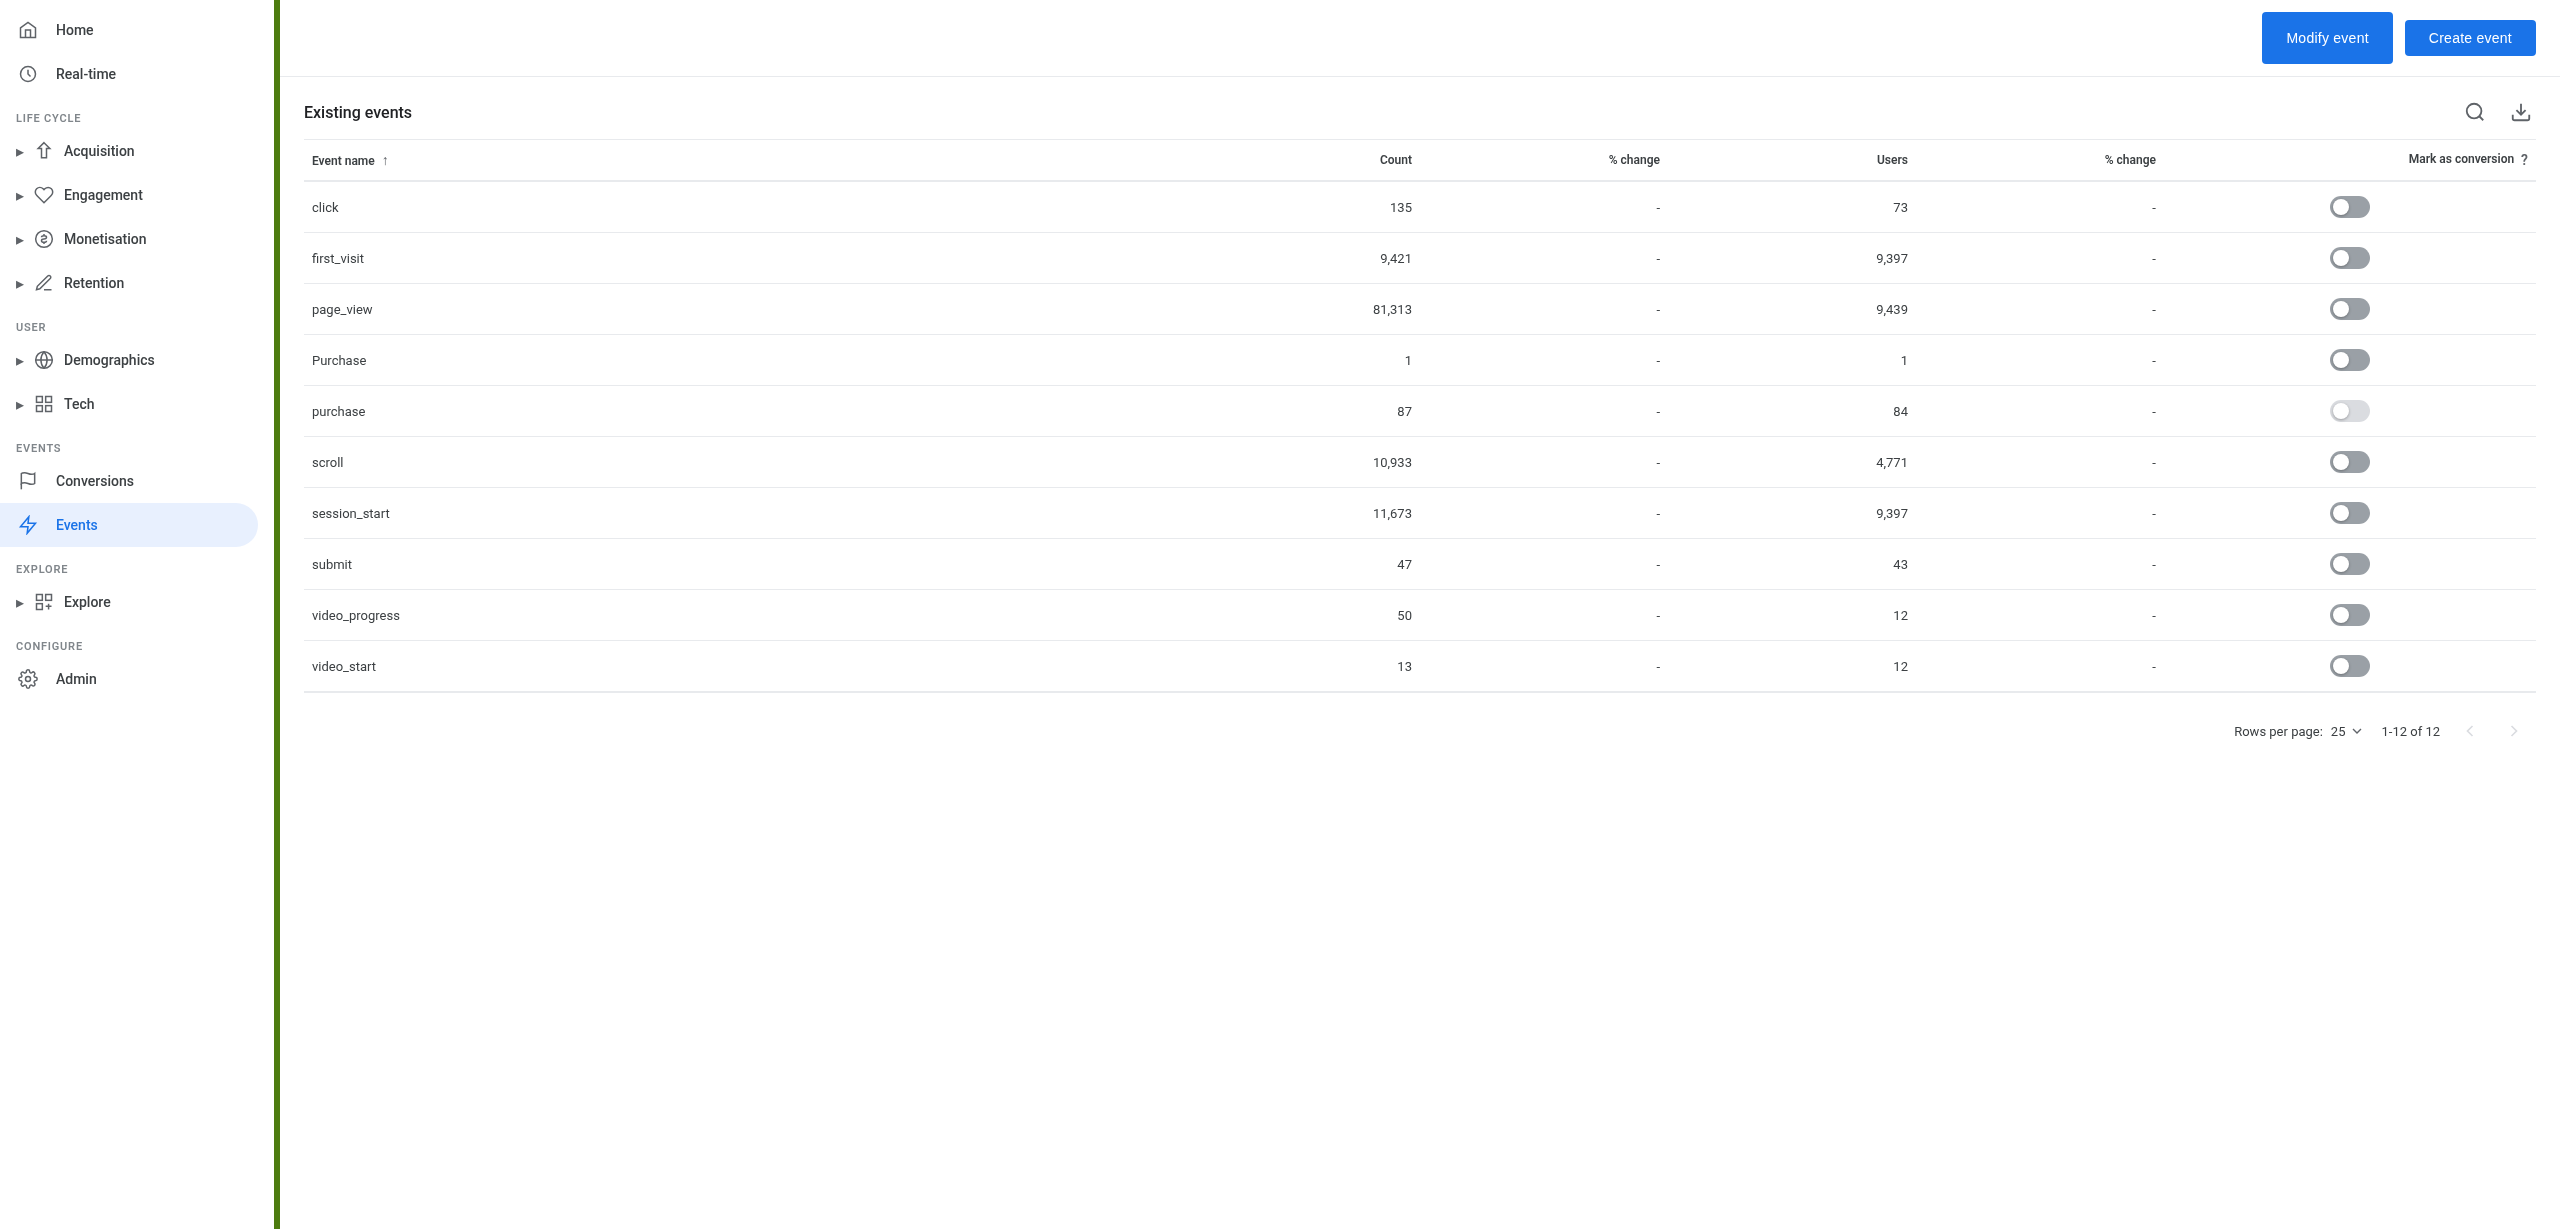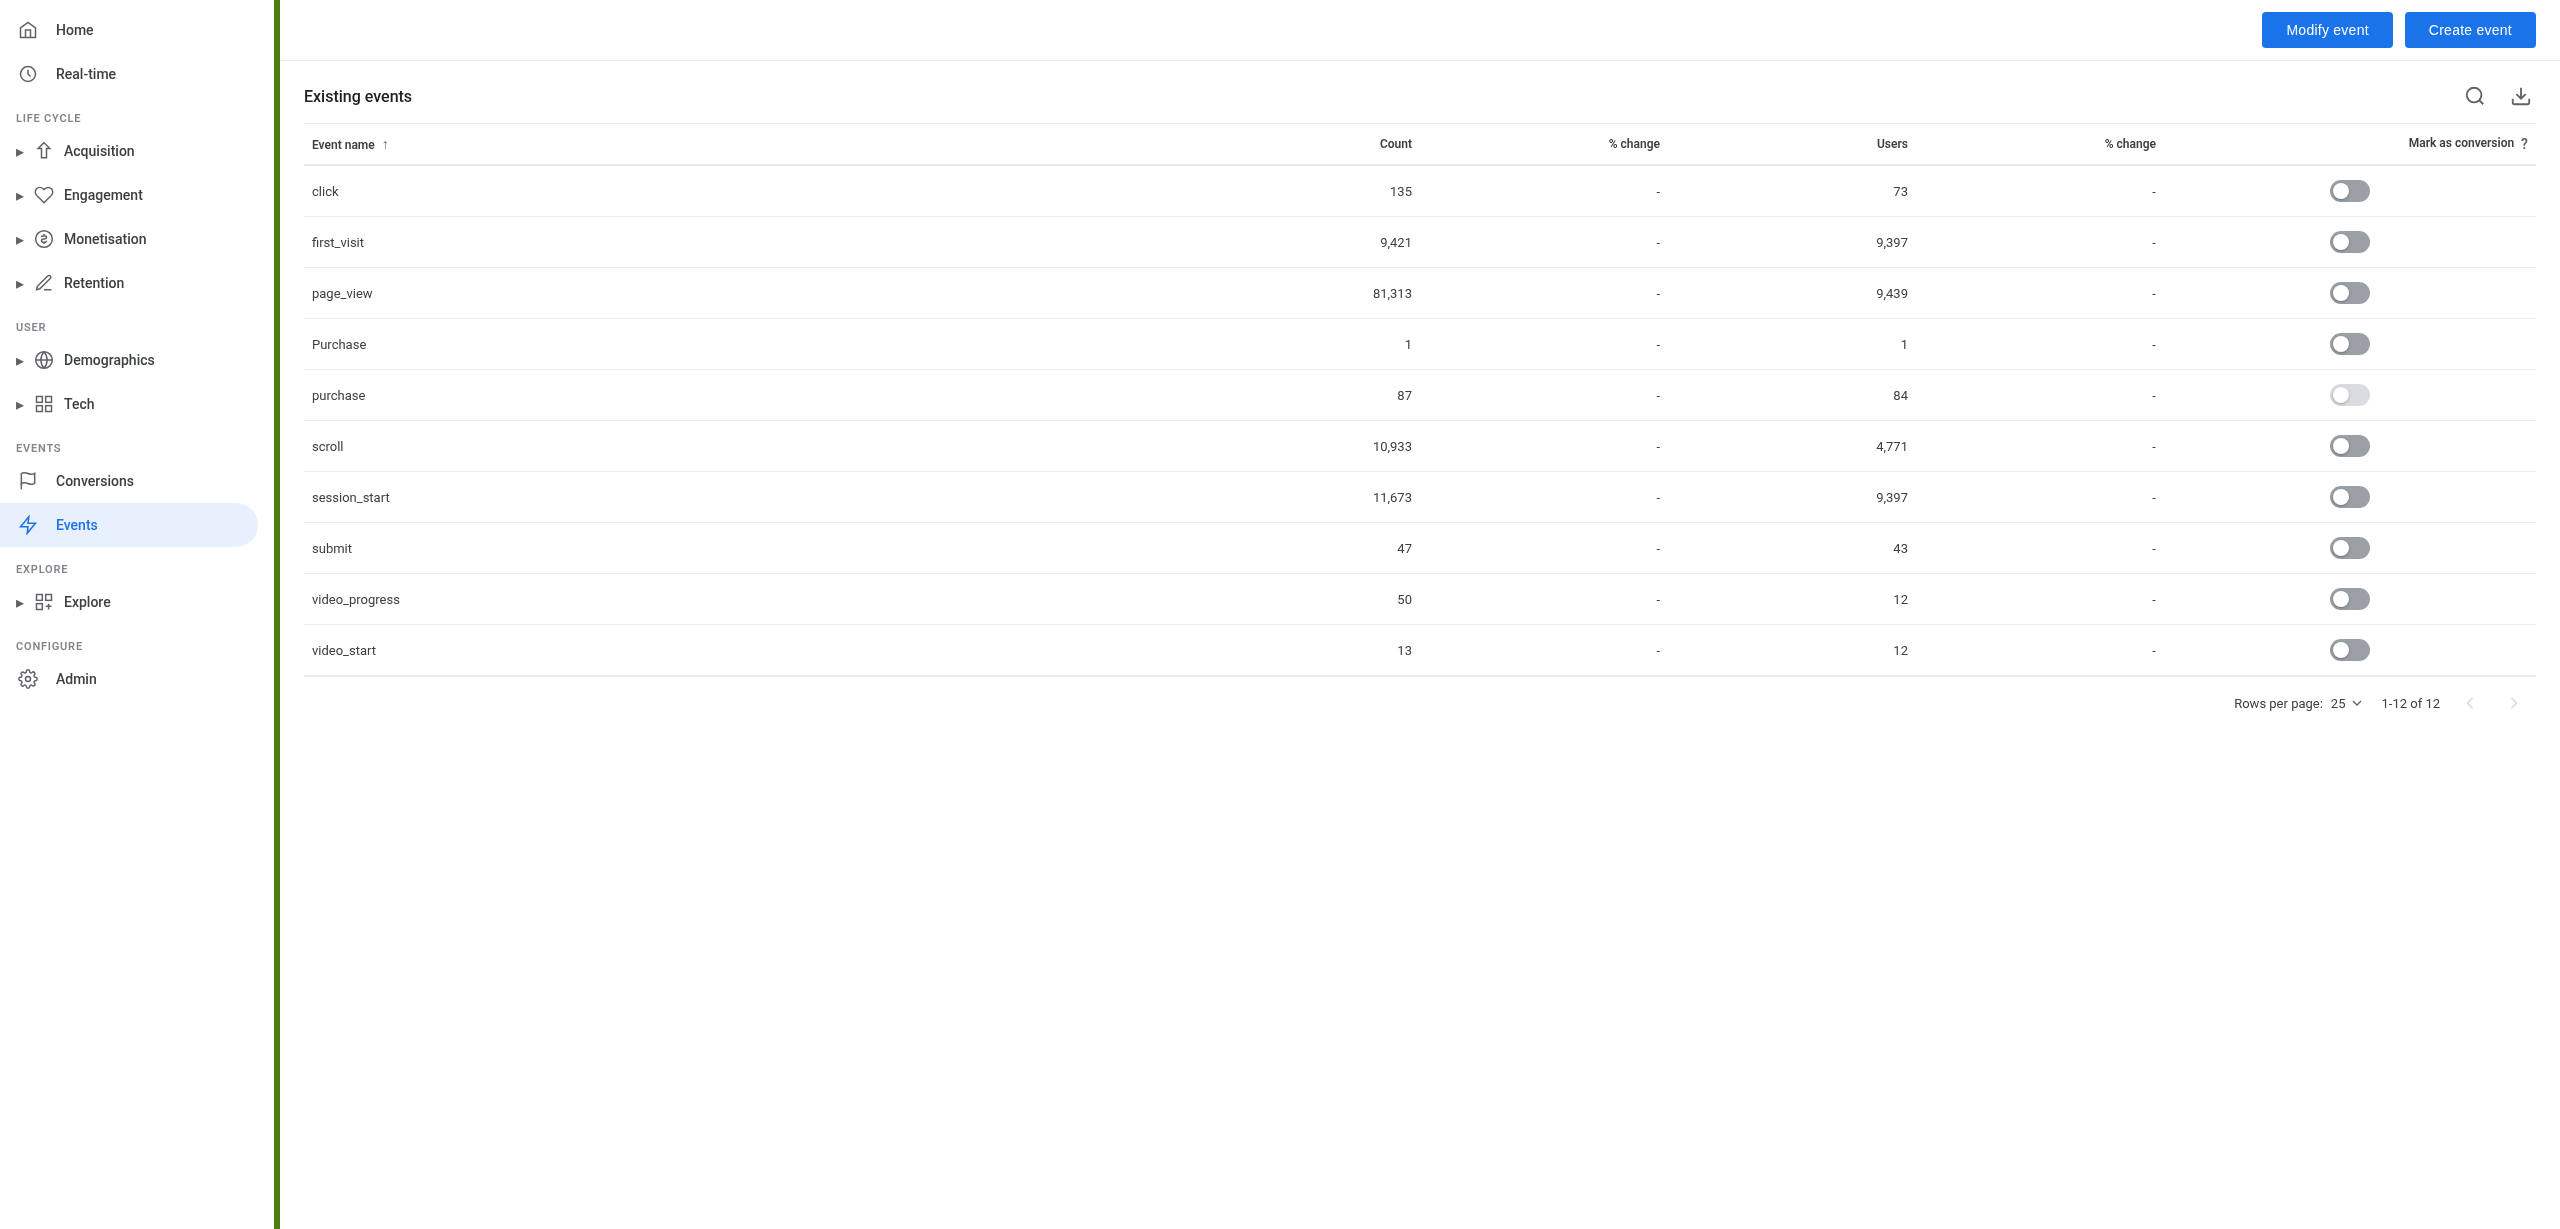--- a/index.html
+++ b/index.html
@@ -69,21 +69,21 @@
       padding: 12px 24px;
       gap: 12px;
       border-bottom: 1px solid #e8eaed;
       background: #fff;
     }
     .btn-modify {
       background: #1a73e8;
       color: #fff;
       border: none;
       border-radius: 4px;
-      padding: 10px 24px;
+      padding: 18px 24px;
       font-size: 14px;
       font-weight: 500;
       cursor: pointer;
       letter-spacing: 0.25px;
     }
     .btn-create {
       background: #1a73e8;
       color: #fff;
       border: none;
       border-radius: 4px;
@@ -190,21 +190,21 @@
     }
     .toggle input:checked + .toggle-slider { background: #1a73e8; }
     .toggle input:checked + .toggle-slider:before { transform: translateX(18px); }
     .toggle.light .toggle-slider { background: #dadce0; }
 
     
     .pagination {
       display: flex;
       align-items: center;
       justify-content: flex-end;
-      padding: 12px 8px;
+      padding: 24px 8px;
       gap: 16px;
       border-top: 1px solid #e8eaed;
       font-size: 13px;
       color: #3c4043;
     }
     .pagination-rows {
       display: flex;
       align-items: center;
       gap: 8px;
     }

